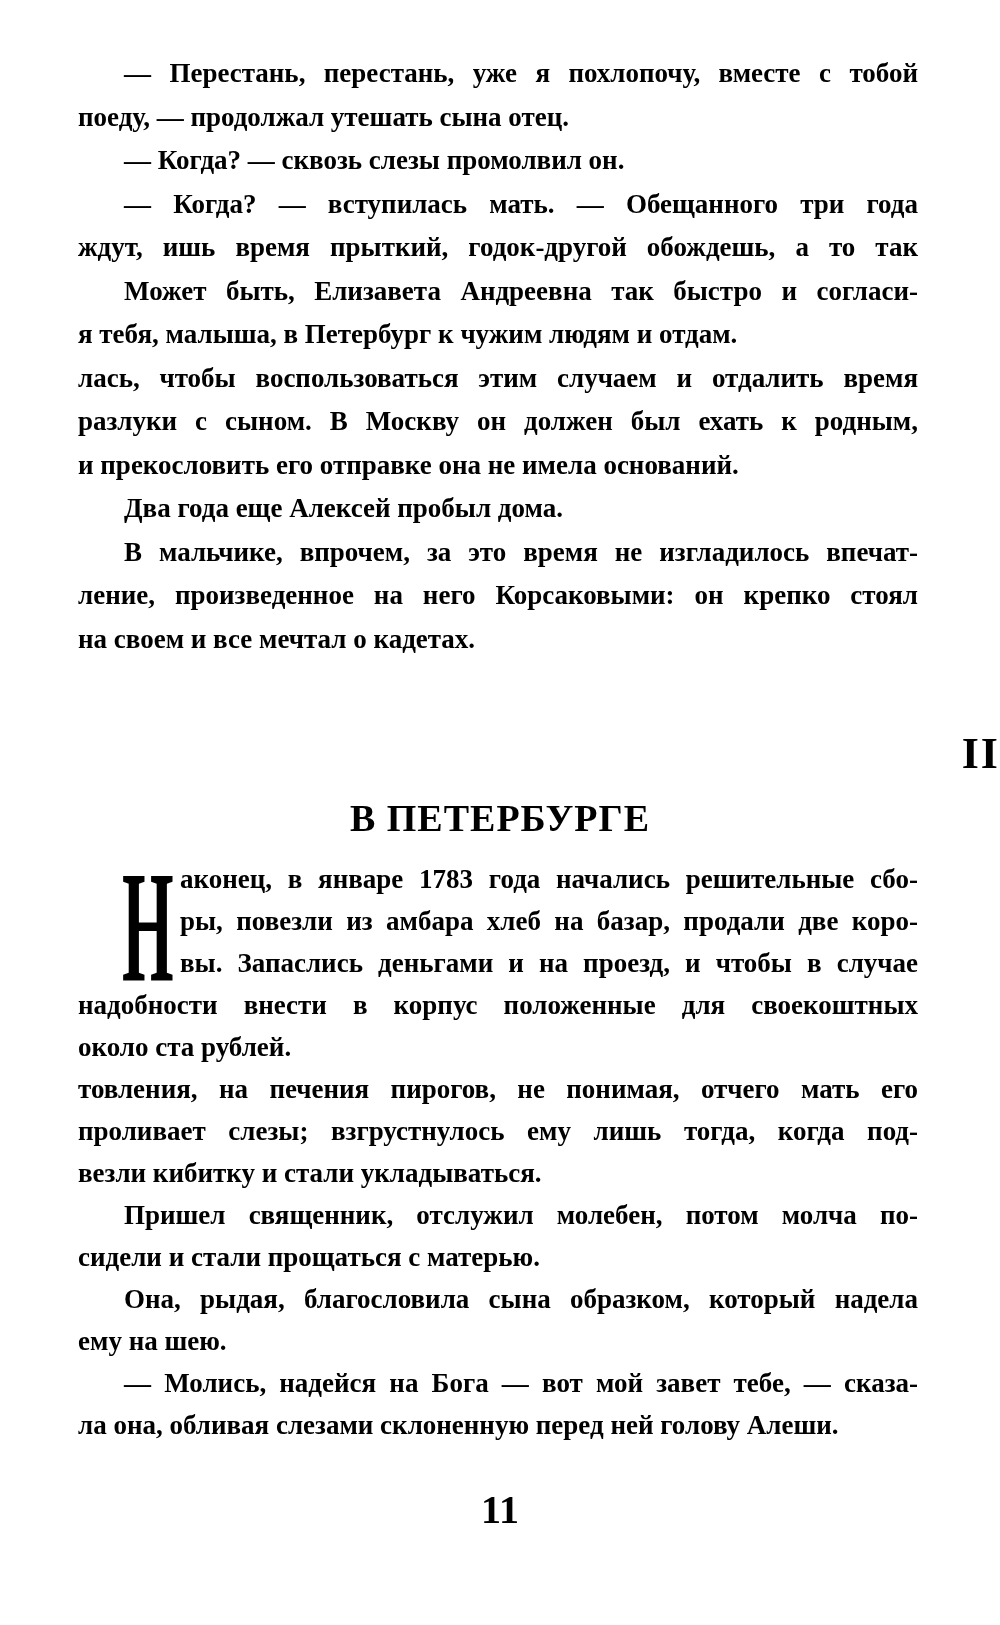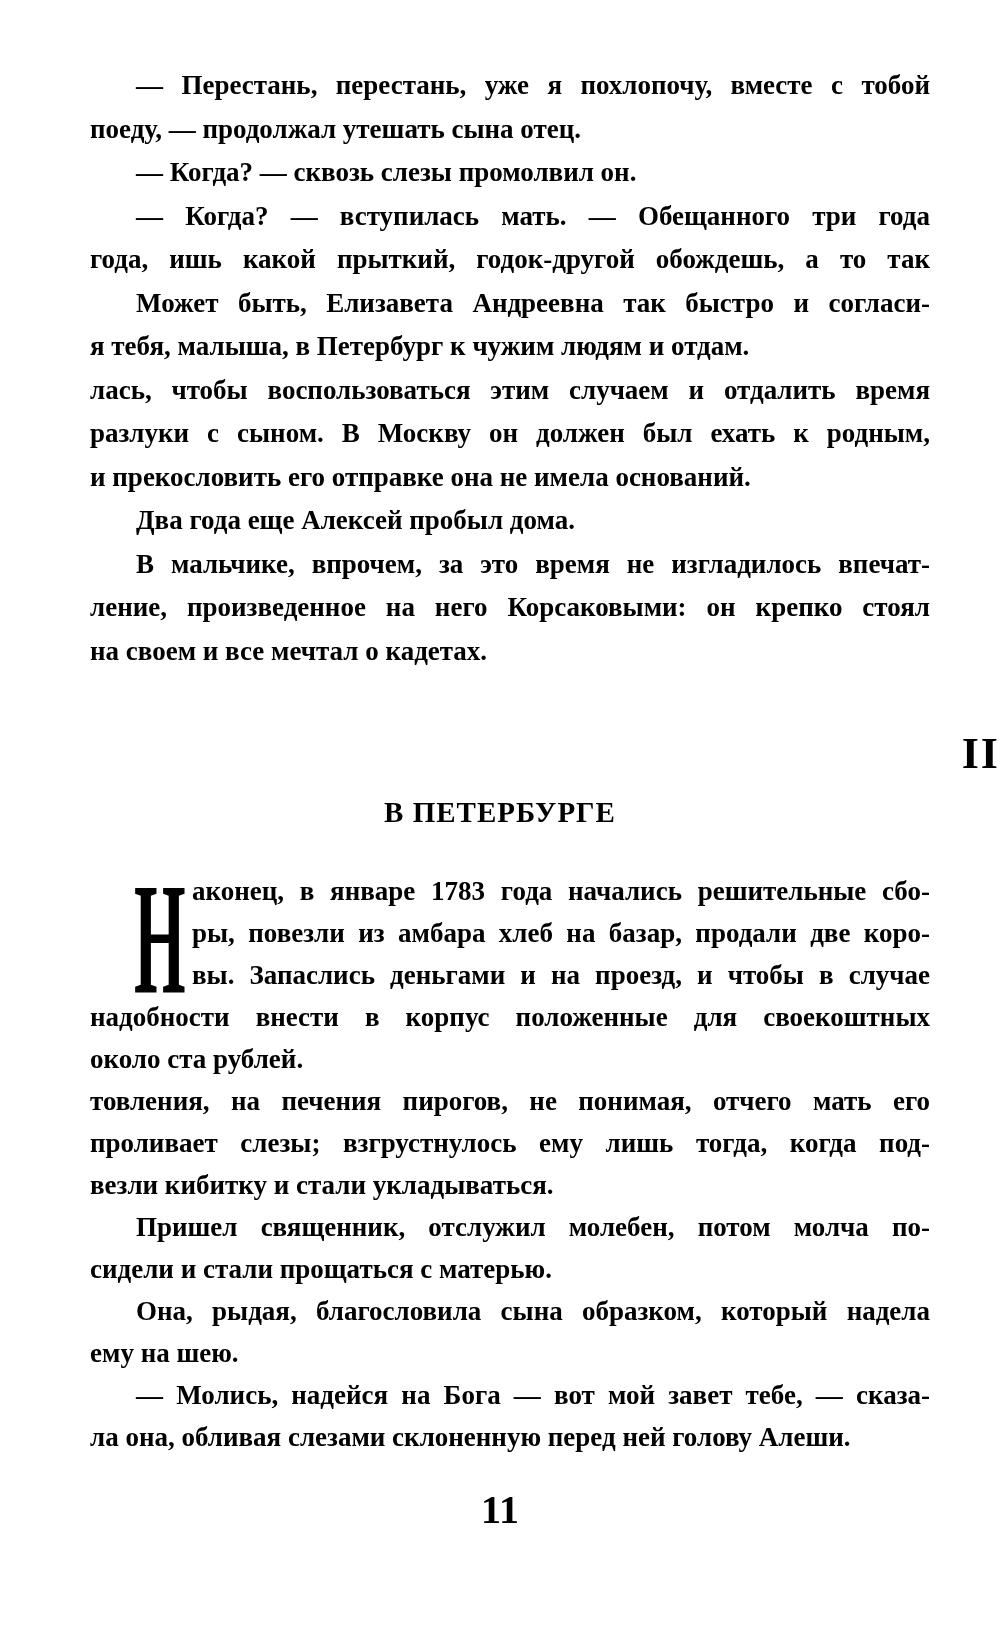--- a/index.html
+++ b/index.html
@@ -8,37 +8,36 @@
     width:1000px; height:1625px;
     margin:0 auto;
     background:#ffffff;
     color:#000;
     font-family:"Liberation Serif","DejaVu Serif",serif;
     font-weight:700;
     overflow:hidden;
   }
   .block {
     position:absolute;
-    left:90px; width:840px;
+    left:78px; width:840px;
     font-size:27px;
-    margin-top:12px;
   }
   .b1 { top:52px;  line-height:43.5px; }
   .b2 { top:858px; line-height:42px; }
   .ln { text-align:justify; text-align-last:justify; }
   .ln.end { text-align-last:left; }
   .ind { text-indent:46px; }
   .dco { margin-left:102px; }
   .chapnum {
     position:absolute; top:728px; left:0; width:1000px;
     text-align:right; font-size:44px; letter-spacing:2px;
   }
   .chaptitle {
     position:absolute; top:796px; left:0; width:1000px;
-    text-align:center; font-size:29px; letter-spacing:1px;
+    text-align:center; font-size:38px; letter-spacing:1px;
   }
   .dropcap {
     position:absolute; left:44px; top:-10px;
     font-size:158px; line-height:1;
     transform:scaleX(0.42);
     transform-origin:left top;
   }
   .pagenum {
     position:absolute; top:1486px; left:0; width:1000px;
     text-align:center; font-size:40px;
@@ -47,21 +46,21 @@
 </head>
 <body>
 
 <div class="page">
 
   <div class="block b1">
     <div class="ln ind">— Перестань, перестань, уже я похлопочу, вместе с тобой</div>
     <div class="ln end">поеду, — продолжал утешать сына отец.</div>
     <div class="ln ind end">— Когда? — сквозь слезы промолвил он.</div>
     <div class="ln ind">— Когда? — вступилась мать. — Обещанного три года</div>
-    <div class="ln">года, ишь какой прыткий, годок-другой обождешь, а то так</div>
+    <div class="ln">ждут, ишь время прыткий, годок-другой обождешь, а то так</div>
     <div class="ln ind">Может быть, Елизавета Андреевна так быстро и согласи-</div>
     <div class="ln end">я тебя, малыша, в Петербург к чужим людям и отдам.</div>
     <div class="ln">лась, чтобы воспользоваться этим случаем и отдалить время</div>
     <div class="ln">разлуки с сыном. В Москву он должен был ехать к родным,</div>
     <div class="ln end">и прекословить его отправке она не имела оснований.</div>
     <div class="ln ind end">Два года еще Алексей пробыл дома.</div>
     <div class="ln ind">В мальчике, впрочем, за это время не изгладилось впечат-</div>
     <div class="ln">ление, произведенное на него Корсаковыми: он крепко стоял</div>
     <div class="ln end">на своем и все мечтал о кадетах.</div>
   </div>

